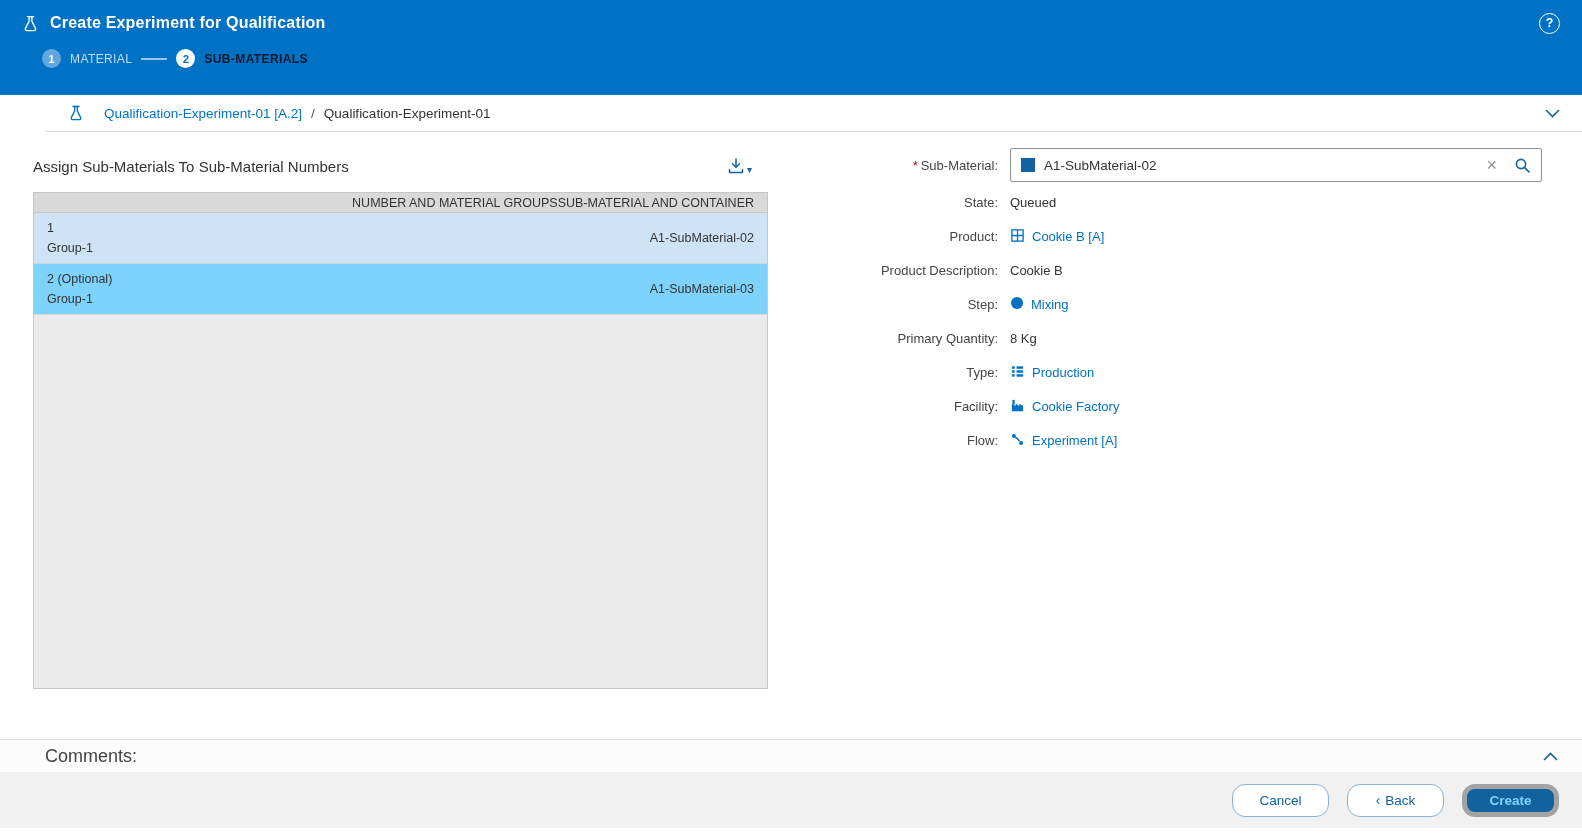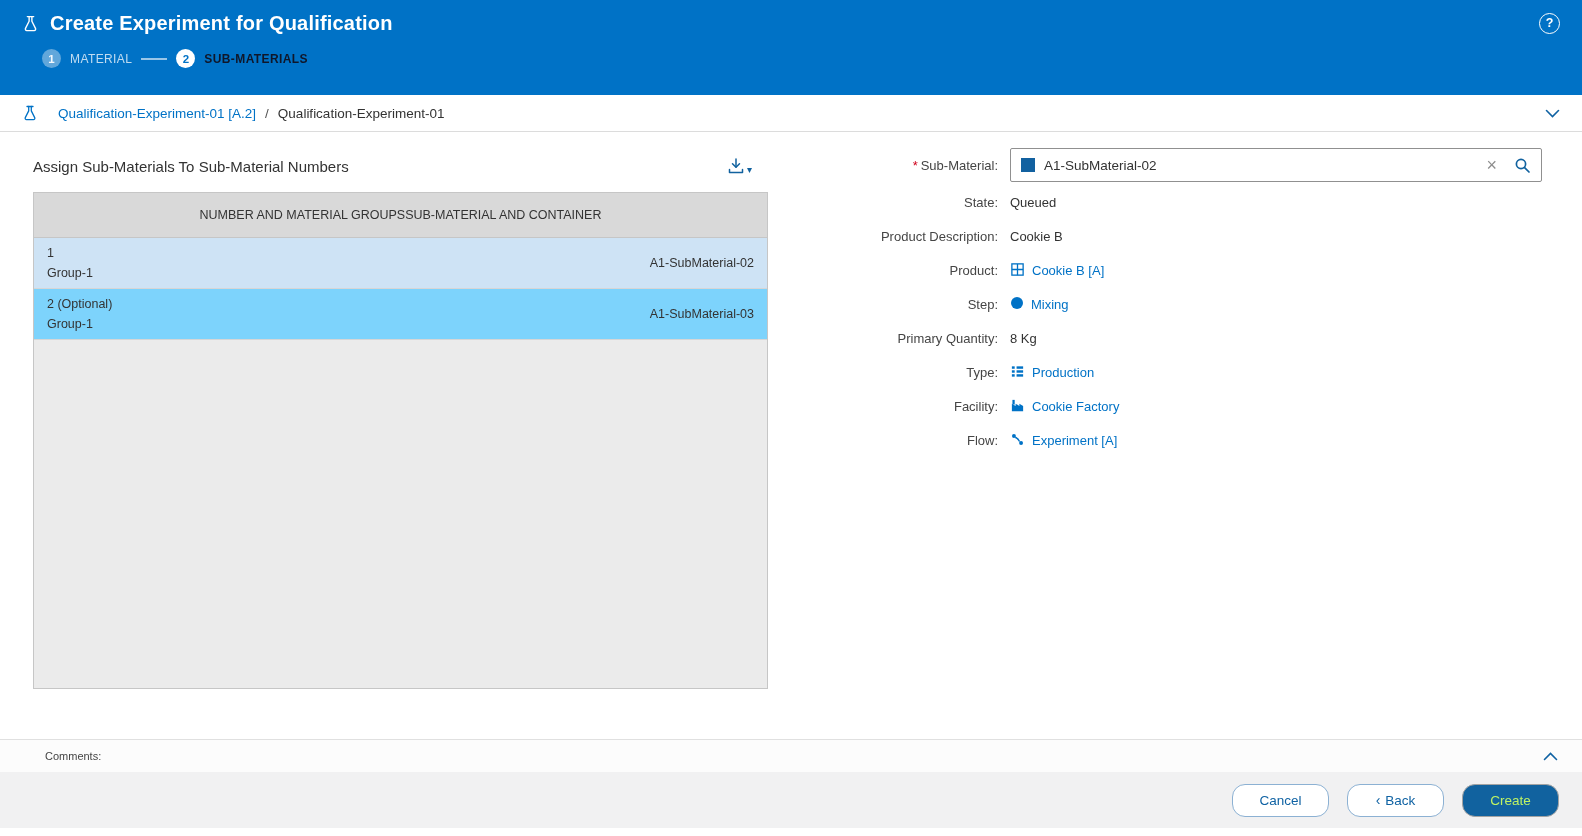--- a/index.html
+++ b/index.html
@@ -2,51 +2,51 @@
 <html><head>
 <meta charset="utf-8">
 <style>
   * { margin:0; padding:0; box-sizing:border-box; }
   html,body { width:1582px; height:836px; background:#fff; font-family:"Liberation Sans", sans-serif; overflow:hidden; }
 
   
   .app-header { height:95px; background:#0072C6; color:#fff; }
   .header-top { display:flex; align-items:center; height:46px; padding:0 22px; }
   .flask-wrap { display:flex; align-items:center; margin-right:11px; }
-  .header-title { font-size:20px; font-weight:600; letter-spacing:.2px; }
+  .header-title { font-size:16px; font-weight:600; letter-spacing:.2px; }
   .help-btn { margin-left:auto; width:21px; height:21px; border:1.6px solid #fff; border-radius:50%;
               display:flex; align-items:center; justify-content:center; font-size:12.5px; font-weight:700; cursor:pointer; }
   .stepper { display:flex; align-items:center; padding-left:42px; margin-top:3px; }
   .step { display:flex; align-items:center; gap:9px; cursor:pointer; }
   .step-circle { width:19px; height:19px; border-radius:50%; display:flex; align-items:center; justify-content:center;
                  font-size:11.5px; font-weight:700; }
   .step.inactive .step-circle { background:rgba(255,255,255,.38); color:#f2f8fd; }
   .step.inactive .step-label { color:rgba(255,255,255,.75); }
   .step.active .step-circle { background:#fff; color:#0072C6; }
   .step.active .step-label { color:#0f172a; font-weight:600; }
   .step-label { font-size:12px; letter-spacing:.4px; }
   .step-connector { width:26px; height:2px; background:rgba(255,255,255,.6); margin:0 9px; }
 
   
-  .breadcrumb { height:37px; display:flex; align-items:center; padding:0 22px; border-bottom:1px solid #dcdcdc; background:#fff; }
+  .breadcrumb { height:37px; display:flex; align-items:center; padding:0 22px; border-bottom:1px solid #dcdcdc; background:#fff;margin-left:46px; }
   .crumb-link { color:#0072C6; font-size:13.5px; text-decoration:none; margin-left:9px; cursor:pointer; }
   .crumb-sep { color:#555; margin:0 9px; font-size:13.5px; }
   .crumb-current { color:#333; font-size:13.5px; }
   .collapse-chevron { margin-left:auto; cursor:pointer; display:flex; align-items:center; }
 
   
   .main { display:flex; height:607px; }
   .left-panel { width:735px; margin:16px 0 0 33px; }
   .left-head { display:flex; justify-content:space-between; align-items:center; height:36px; margin-bottom:8px; }
   .left-title { font-size:15px; color:#333; }
   .import-btn { display:flex; align-items:flex-end; gap:2px; margin-right:16px; cursor:pointer; }
   .caret { font-size:10px; color:#11629F; line-height:10px; }
 
   .assign-table { height:497px; border:1px solid #c6c6c6; display:flex; flex-direction:column; background:#ebebeb; }
-  .thead { display:flex; justify-content:center; align-items:center; height:45px; background:#d9d9d9;
+  .thead { display:flex; justify-content:flex-end; align-items:center; height:20px; background:#d9d9d9;
            border-bottom:1px solid #c6c6c6; padding:0 13px; font-size:12.5px; color:#333; }
   .trow { display:flex; padding:5px 13px; border-bottom:1px solid #d6d6d6; background:#7dd3fc; cursor:pointer; }
   .trow.selected { background:#CEE3F5; }
   .cell-left { font-size:12.5px; color:#333; line-height:1.6; }
   .cell-right { margin-left:auto; align-self:center; font-size:12.5px; color:#333; }
   .tbody-empty { flex:1; background:#ebebeb; }
 
   .right-panel { flex:1; margin:16px 30px 0 42px; }
   .right-title { font-size:15px; color:#333; margin-bottom:28px; }
   .frow { display:flex; align-items:center; margin-bottom:13px; min-height:21px; }
@@ -57,28 +57,28 @@
   .flink { color:#0072C6; text-decoration:none; cursor:pointer; font-size:13px; }
   .sub-input { flex:1; max-width:532px; height:34px; border:1px solid #909090; border-radius:2px; background:#fff;
                display:flex; align-items:center; gap:9px; padding:0 10px; }
   .swatch { width:14px; height:14px; background:#1261A0; flex-shrink:0; }
   .sub-input input { flex:1; border:none; outline:none; font-size:13.5px; color:#333; font-family:"Liberation Sans", sans-serif; background:transparent; }
   .clear-x { color:#8e8e8e; font-size:18px; line-height:14px; cursor:pointer; padding:0 4px; }
   .search-btn { display:flex; align-items:center; cursor:pointer; padding-left:4px; }
 
   
   .comments-bar { height:33px; border-top:1px solid #e0e0e0; background:#fcfcfc; display:flex; align-items:center;
-                  padding:0 24px 0 45px; font-size:11px; color:#444; }
+                  padding:0 24px 0 45px; font-size:18px; color:#444; }
   .comments-chevron { margin-left:auto; cursor:pointer; display:flex; align-items:center; }
 
   
   .footer { height:56px; background:#f1f1f2; display:flex; align-items:center; justify-content:flex-end; gap:18px; padding-right:23px; }
   .btn { min-width:97px; height:33px; border-radius:13px; font-size:13.5px; font-family:"Liberation Sans", sans-serif; cursor:pointer; }
   .btn-outline { background:#fff; border:1px solid #8cb1d3; color:#0f62a3; }
-  .btn-primary { background:#11629F; border:1px solid #a3a3a3; color:#bef264; }
+  .btn-primary { background:#11629F; border:5px solid #a3a3a3; color:#7dd3fc;font-weight:bold; }
   .back-chevron { margin-right:5px; font-size:14px; }
 </style>
 </head>
 <body>
 
 <div class="app-header">
   <div class="header-top">
     <span class="flask-wrap">
       <svg width="17" height="17" viewBox="0 0 16 16" fill="none" stroke="#fff" stroke-width="1.3" stroke-linecap="round" stroke-linejoin="round">
         <path d="M5 1.5h6"></path>
@@ -176,35 +176,35 @@
         </span>
       </div>
     </div>
 
     <div class="frow">
       <span class="flabel">State:</span>
       <span class="fvalue">Queued</span>
     </div>
 
     <div class="frow">
-      <span class="flabel">Product Description:</span>
-      <span class="fvalue">Cookie B</span>
-    </div>
-
-    <div class="frow">
       <span class="flabel">Product:</span>
       <span class="fvalue">
         <span>
           <svg width="15" height="15" viewBox="0 0 16 16" fill="none" stroke="#0072C6" stroke-width="1.4">
               <rect x="2" y="2" width="12" height="12"></rect>
               <path d="M2 8h12M8 2v12"></path>
             </svg>
         </span>
         <a class="flink">Cookie B [A]</a>
       </span>
+    </div>
+
+    <div class="frow">
+      <span class="flabel">Product Description:</span>
+      <span class="fvalue">Cookie B</span>
     </div>
 
     <div class="frow">
       <span class="flabel">Step:</span>
       <span class="fvalue">
         <span>
           <svg width="14" height="14" viewBox="0 0 14 14">
               <circle cx="7" cy="7" r="6" fill="#0072C6"></circle>
             </svg>
         </span>

